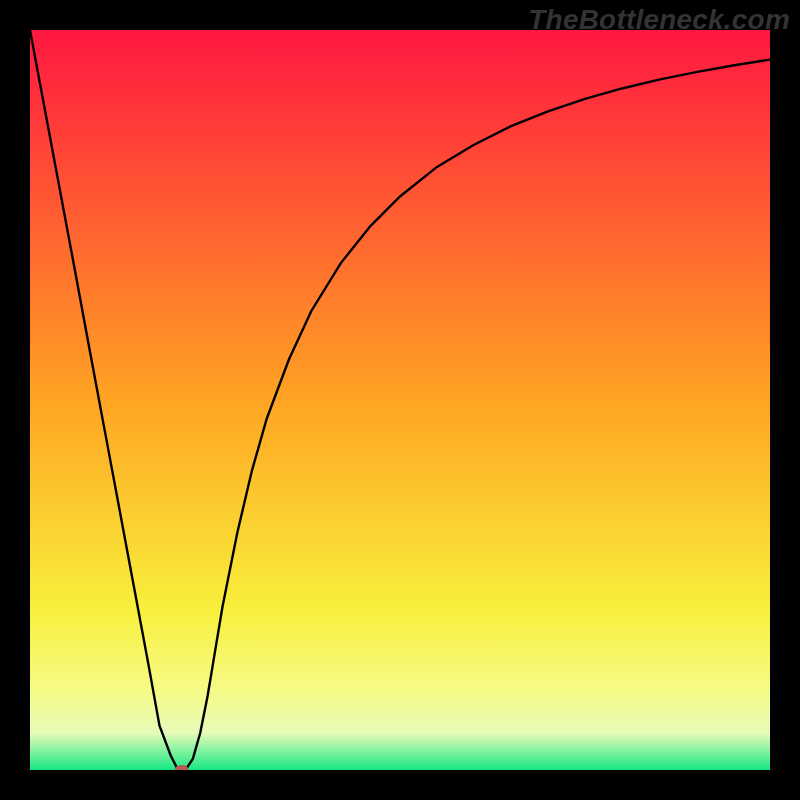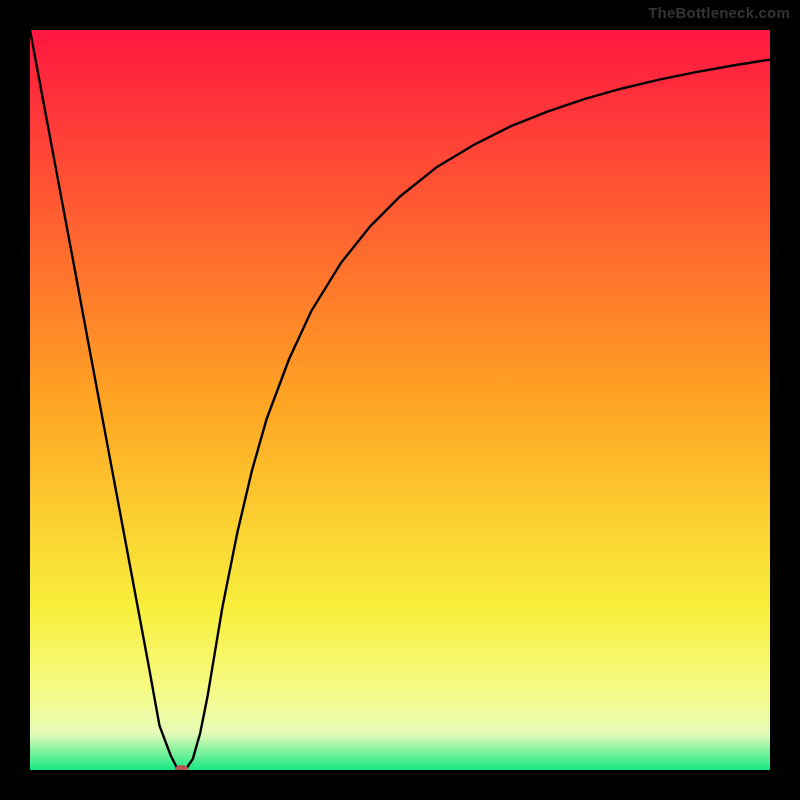--- a/index.html
+++ b/index.html
@@ -27,24 +27,25 @@
   .plot svg {
     display: block;
     width: 100%;
     height: 100%;
   }
   .watermark {
     position: absolute;
     top: 4px;
     right: 10px;
     color: #333;
-    font-size: 15px;
+    font-size: 28px;
     font-weight: 600;
     letter-spacing: 0.2px;
     user-select: none;
+    font-style: italic;
   }
 </style>
 </head>
 <body>
 
 <div class="frame">
 
   <div class="watermark">TheBottleneck.com</div>
 
   <div class="plot">

